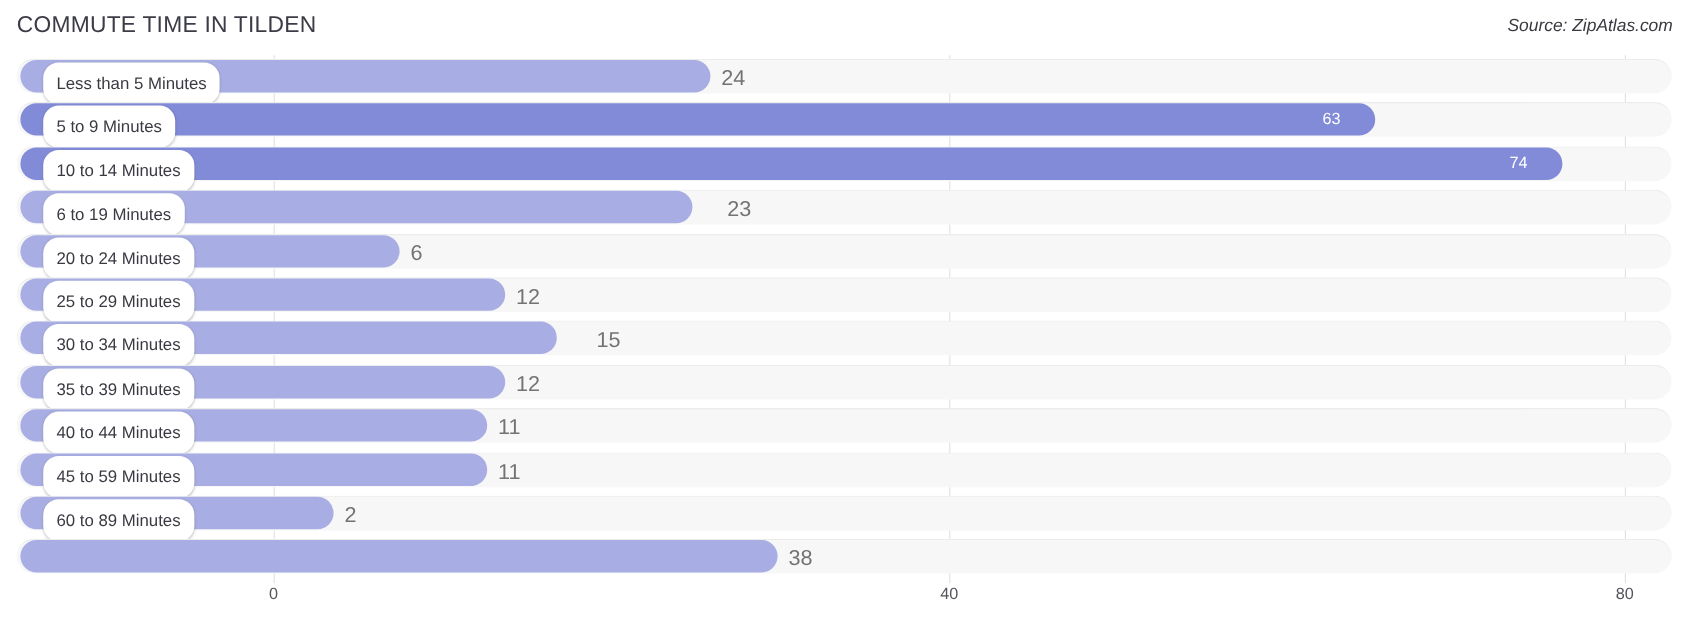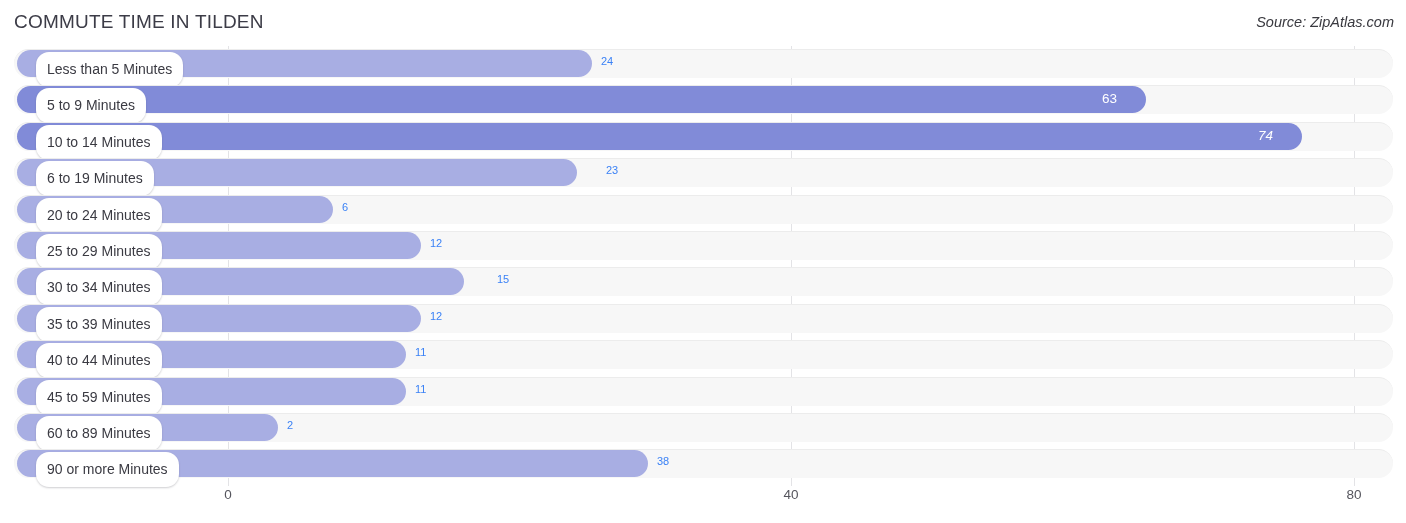--- a/index.html
+++ b/index.html
@@ -40,21 +40,21 @@
     box-sizing:border-box;
   }
   .bar{
     position:absolute;left:17px;top:4px;
     height:27px;border-radius:14px;
     background:#a8aee3;
   }
   .bar.dark{background:#818bd8;}
   .value-out{
     position:absolute;top:9px;
-    font-size:11px;color:#3b82f6;white-space:nowrap;
+    font-size:18px;color:#737373;white-space:nowrap;
   }
   .value-in{
     position:absolute;top:9px;
     font-size:13.5px;color:#ffffff;white-space:nowrap;
     font-weight:400;
   }
   .cat-pill{
     position:absolute;left:36px;top:6px;
     height:23px;line-height:23px;
     background:#ffffff;border-radius:13px;
@@ -97,21 +97,21 @@
         </div>
         <div class="row">
           <div class="track"></div>
           <div class="bar dark" style="width: 1129px;"></div>
           <div class="value-in" style="left: 1102px;">63</div>
           <div class="cat-pill">5 to 9 Minutes</div>
         </div>
         <div class="row">
           <div class="track"></div>
           <div class="bar dark" style="width: 1285px;"></div>
-          <div class="value-in" style="left: 1258px; font-style: italic;">74</div>
+          <div class="value-in" style="left: 1258px;">74</div>
           <div class="cat-pill">10 to 14 Minutes</div>
         </div>
         <div class="row">
           <div class="track"></div>
           <div class="bar" style="width: 560px;"></div>
           <div class="value-out" style="left: 606px;">23</div>
           <div class="cat-pill">6 to 19 Minutes</div>
         </div>
         <div class="row">
           <div class="track"></div>
@@ -152,21 +152,20 @@
         <div class="row">
           <div class="track"></div>
           <div class="bar" style="width: 261px;"></div>
           <div class="value-out" style="left: 287px;">2</div>
           <div class="cat-pill">60 to 89 Minutes</div>
         </div>
         <div class="row">
           <div class="track"></div>
           <div class="bar" style="width: 631px;"></div>
           <div class="value-out" style="left: 657px;">38</div>
-          <div class="cat-pill">90 or more Minutes</div>
         </div>
       </div>
   </div>
 
   <div class="axis" id="axis">
       <div class="tick" style="left: 228px;">0</div>
       <div class="tick" style="left: 791px;">40</div>
       <div class="tick" style="left: 1354px;">80</div>
     </div>
 

